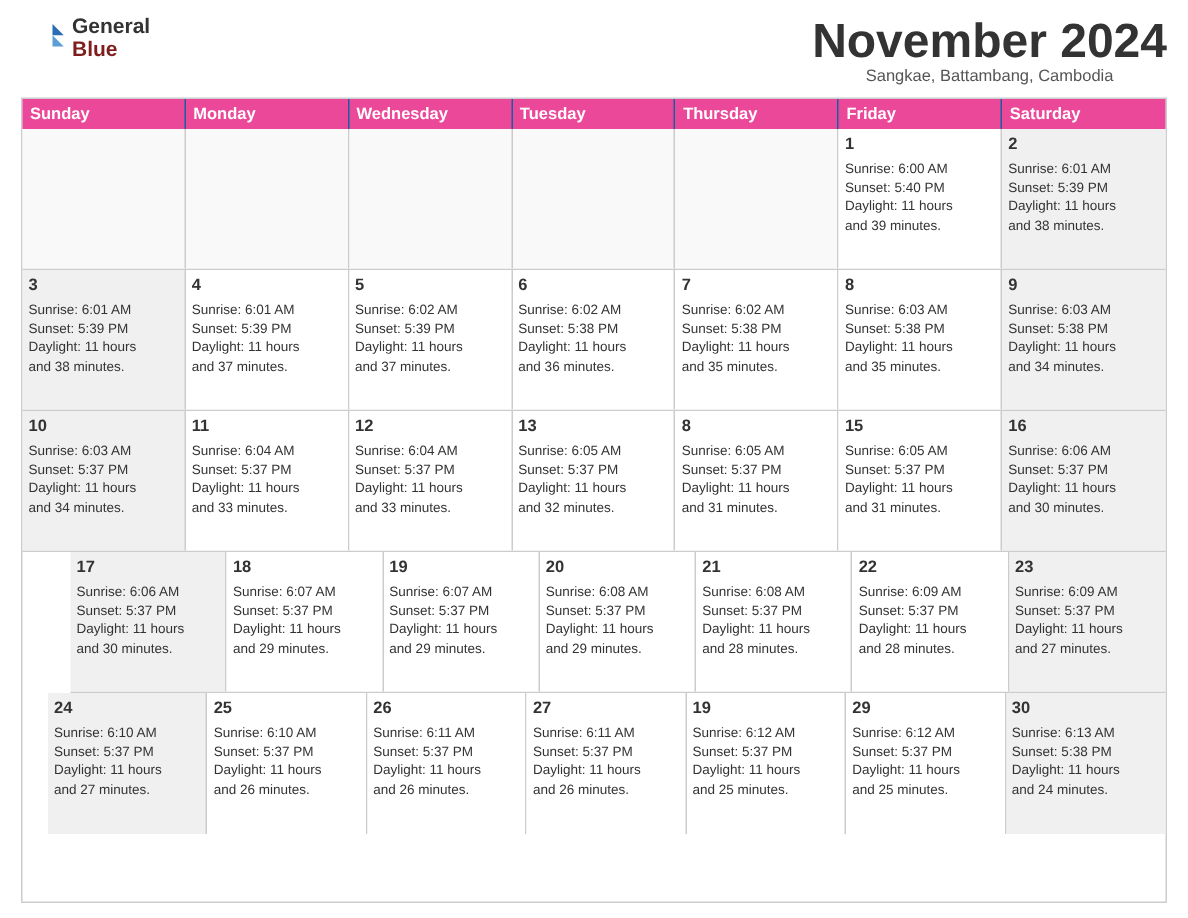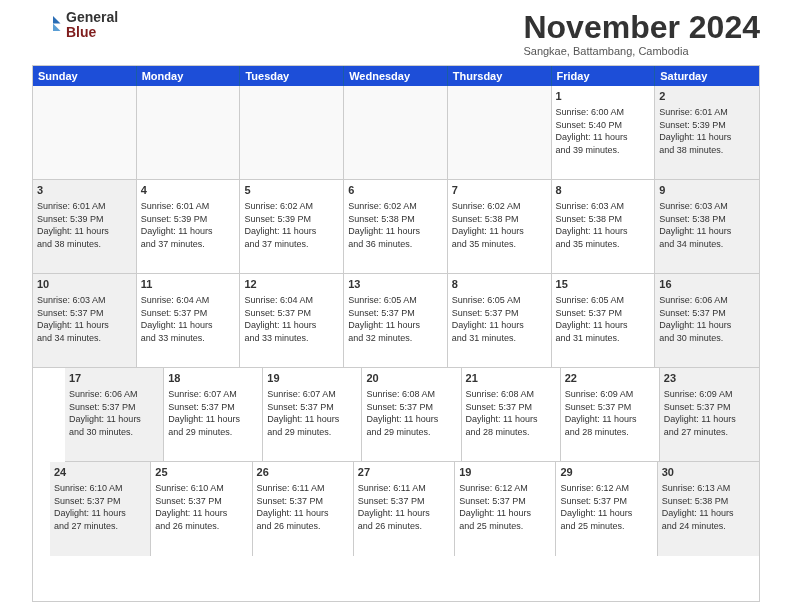--- a/index.html
+++ b/index.html
@@ -6,21 +6,21 @@
     body {
       font-family: Arial, sans-serif;
       background: #fff;
       width: 792px;
       height: 612px;
       overflow: hidden;
     }
     .page {
       width: 792px;
       height: 612px;
-      padding: 10px 32px;
+      padding: 10px 14px;
       display: flex;
       flex-direction: column;
     }
     .header {
       display: flex;
       justify-content: space-between;
       align-items: flex-start;
       margin-bottom: 8px;
     }
     .logo {
@@ -41,40 +41,40 @@
     .logo-blue {
       font-size: 14px;
       font-weight: bold;
       color: #7f1d1d;
     }
     .logo-icon {
       width: 30px;
       height: 30px;
     }
     .title-block {
-      text-align: left;
+      text-align: center;
     }
     .month-title {
       font-size: 32px;
       font-weight: bold;
       color: #333;
       line-height: 1.1;
     }
     .subtitle {
       font-size: 11px;
       color: #555;
     }
     .calendar {
       flex: 1;
       border: 1px solid #ccc;
     }
     .cal-header {
       display: grid;
       grid-template-columns: repeat(7, 1fr);
-      background: #1d4ed8;
+      background: #ec4899;
     }
     .cal-header-cell {
       color: #fff;
       font-weight: bold;
       font-size: 11px;
       padding: 4px 5px;
       border-right: 1px solid #1a5da5;
       text-align: left;
     }
     .cal-header-cell:last-child { border-right: none; }
@@ -132,22 +132,22 @@
     <div class="title-block">
       <div class="month-title">November 2024</div>
       <div class="subtitle">Sangkae, Battambang, Cambodia</div>
     </div>
   </div>
 
   <div class="calendar">
     <div class="cal-header" id="cal-header">
         <div class="cal-header-cell">Sunday</div>
         <div class="cal-header-cell">Monday</div>
+        <div class="cal-header-cell">Wednesday</div>
         <div class="cal-header-cell">Tuesday</div>
-        <div class="cal-header-cell">Wednesday</div>
         <div class="cal-header-cell">Thursday</div>
         <div class="cal-header-cell">Friday</div>
         <div class="cal-header-cell">Saturday</div>
       </div>
     <div class="cal-body" id="cal-body">
         <div class="cal-row" style="min-height: 94px;">
           <div class="cal-cell empty"></div>
           <div class="cal-cell empty"></div>
           <div class="cal-cell empty"></div>
           <div class="cal-cell empty"></div>

